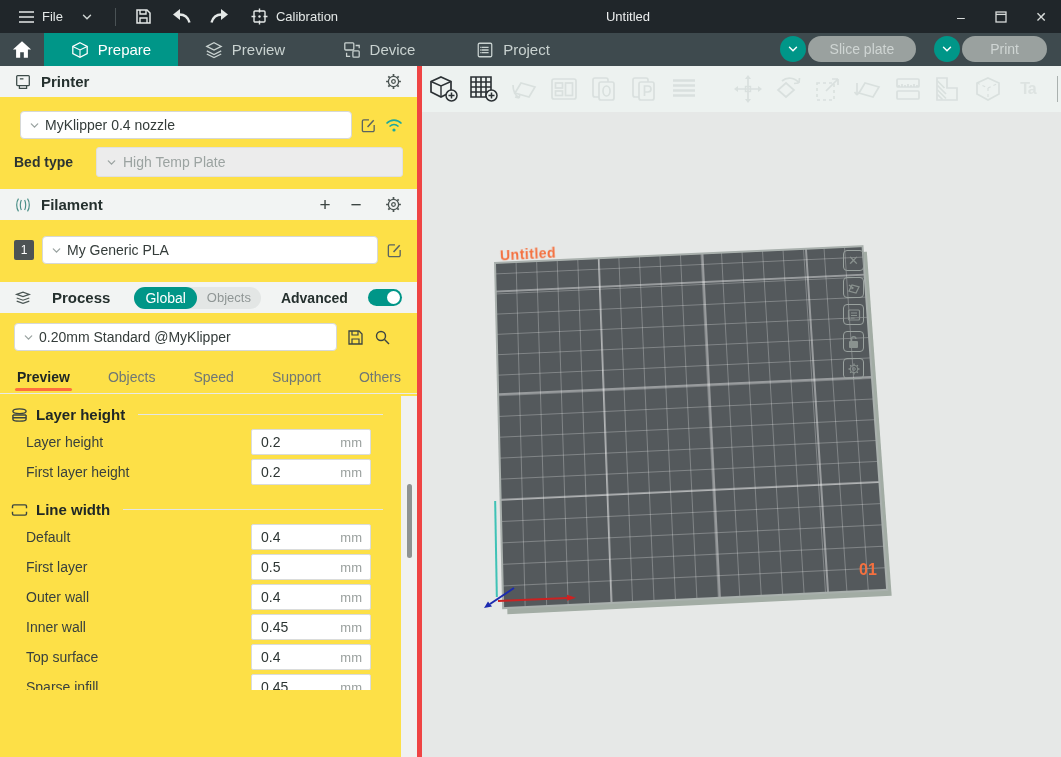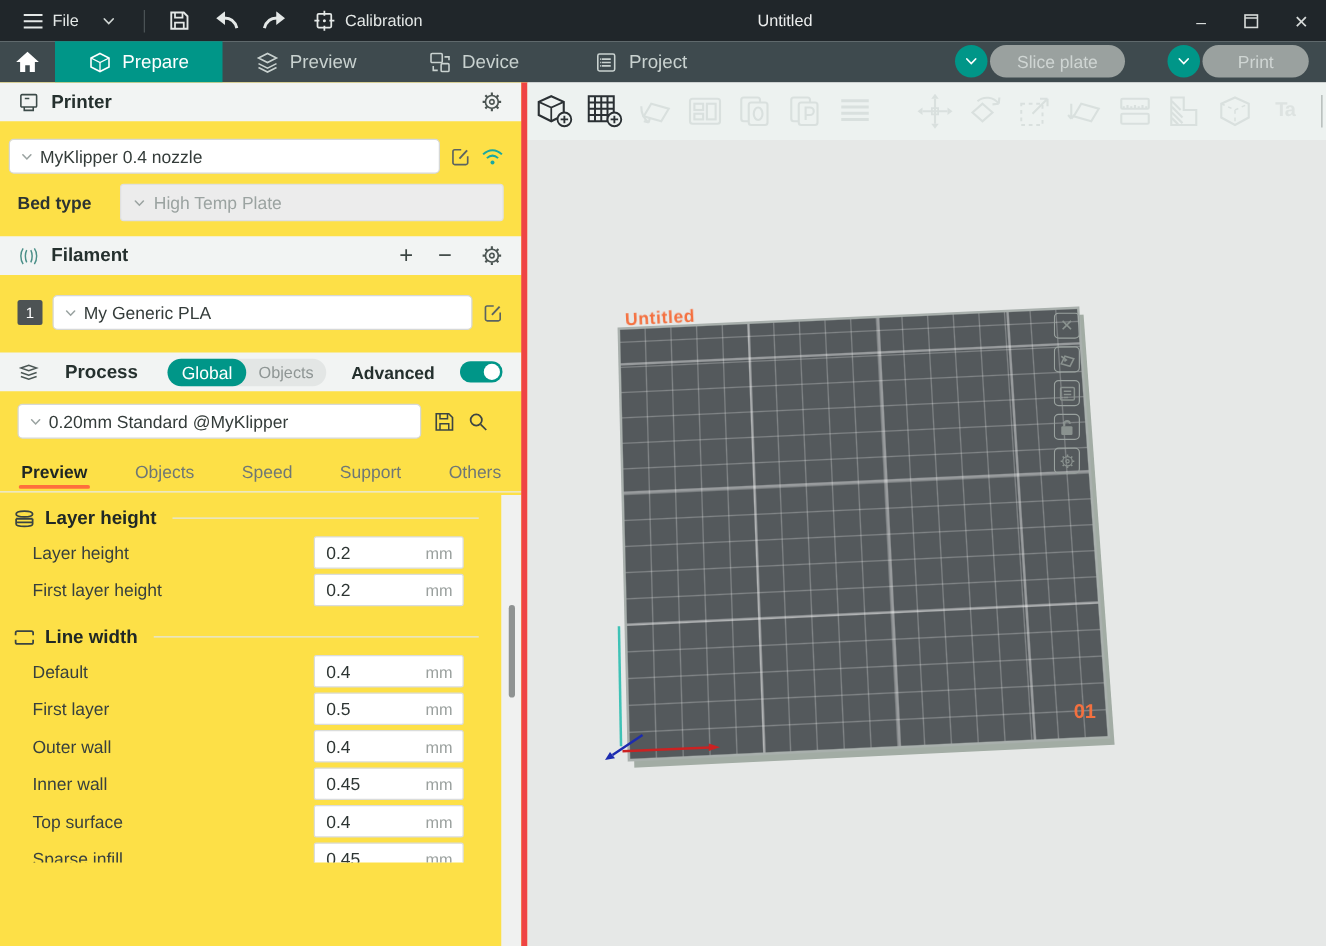--- a/index.html
+++ b/index.html
@@ -17,37 +17,37 @@
   .tb-title { position:absolute; left:628px; top:0; height:33px; display:flex; align-items:center; transform:translateX(-50%); font-size:13px; color:#eceeee; }
   .tb-controls { position:absolute; right:0; top:0; height:33px; display:flex; }
   .tb-ctl { width:40px; height:33px; display:flex; align-items:center; justify-content:center; color:#d7dbda; font-size:14px; }
 
   
   .tabbar { height:33px; background:#3e4a4e; display:flex; align-items:center; position:relative; }
   .home-btn { width:44px; height:33px; display:flex; align-items:center; justify-content:center; color:#fff; }
   .main-tab { width:134px; height:33px; display:flex; align-items:center; justify-content:center; gap:9px; color:#c9d2d0; font-size:15px; }
   .main-tab.active { background:#009688; color:#fff; }
   .main-tab svg { display:block; }
-  .actions { position:absolute; right:14px; top:3px; display:flex; gap:34px; }
+  .actions { position:absolute; right:14px; top:3px; display:flex; gap:18px; }
   .action-group { display:flex; align-items:center; gap:2px; }
   .action-circle { width:26px; height:26px; border-radius:50%; background:#009688; color:#fff; display:flex; align-items:center; justify-content:center; }
   .action-pill { height:26px; border-radius:13px; background:#9aa19f; color:#cfd5d3; font-size:14px; display:flex; align-items:center; justify-content:center; padding:0 22px; }
 
   
   .appbody { display:flex; height:691px; box-shadow:inset 3px 0 0 #2a3134; }
 
   
   .sidebar { width:422px; background:#fde047; border-right:5px solid #ef4444; position:relative; overflow:hidden; flex:none; }
   .sec-header { height:31px; background:#f2f4f3; display:flex; align-items:center; padding:0 14px; gap:9px; }
   .sec-title { font-size:15px; font-weight:bold; color:#25302e; }
   .sec-spacer { flex:1; }
   .hdr-ic { display:inline-flex; color:#4a8f88; }
   .gear-btn, .pm-btn { display:inline-flex; align-items:center; justify-content:center; color:#4c5553; }
   .pm-btn { font-size:19px; width:22px; color:#3c4543; }
-  .combo-row { display:flex; align-items:center; margin:14px 14px 0 7px; gap:8px;text-align:center; }
+  .combo-row { display:flex; align-items:center; margin:14px 14px 0 20px; gap:8px;text-align:center; }
   .combo { flex:1; height:28px; border:1px solid #d6d8d7; border-radius:4px; background:#fff; display:flex; align-items:center; padding:0 8px; gap:5px; font-size:14px; color:#343c3a; }
   .combo .chev { color:#9aa3a1; display:inline-flex; }
   .mini-ic { display:inline-flex; color:#5a6361; }
   .bed-row { display:flex; align-items:center; margin:8px 14px 12px 14px; }
   .bed-label { width:82px; font-size:14px; font-weight:bold; color:#2c3432; }
   .bed-select { flex:1; height:30px; background:#ececec; border:1px solid #e0e0e0; border-radius:3px; display:flex; align-items:center; padding:0 9px; gap:6px; font-size:14px; color:#9ba3a1; }
   .fil-row { display:flex; align-items:center; margin:16px 14px 18px 14px; gap:8px; }
   .fil-badge { width:20px; height:20px; background:#4d5354; color:#fff; font-size:12px; display:flex; align-items:center; justify-content:center; border-radius:2px; flex:none; }
   .proc-header { height:31px; background:#f2f4f3; display:flex; align-items:center; padding:0 14px; gap:20px; }
   .scope-pill { display:flex; align-items:center; background:#e3e6e5; border-radius:11px; height:22px; margin-left:4px; }

